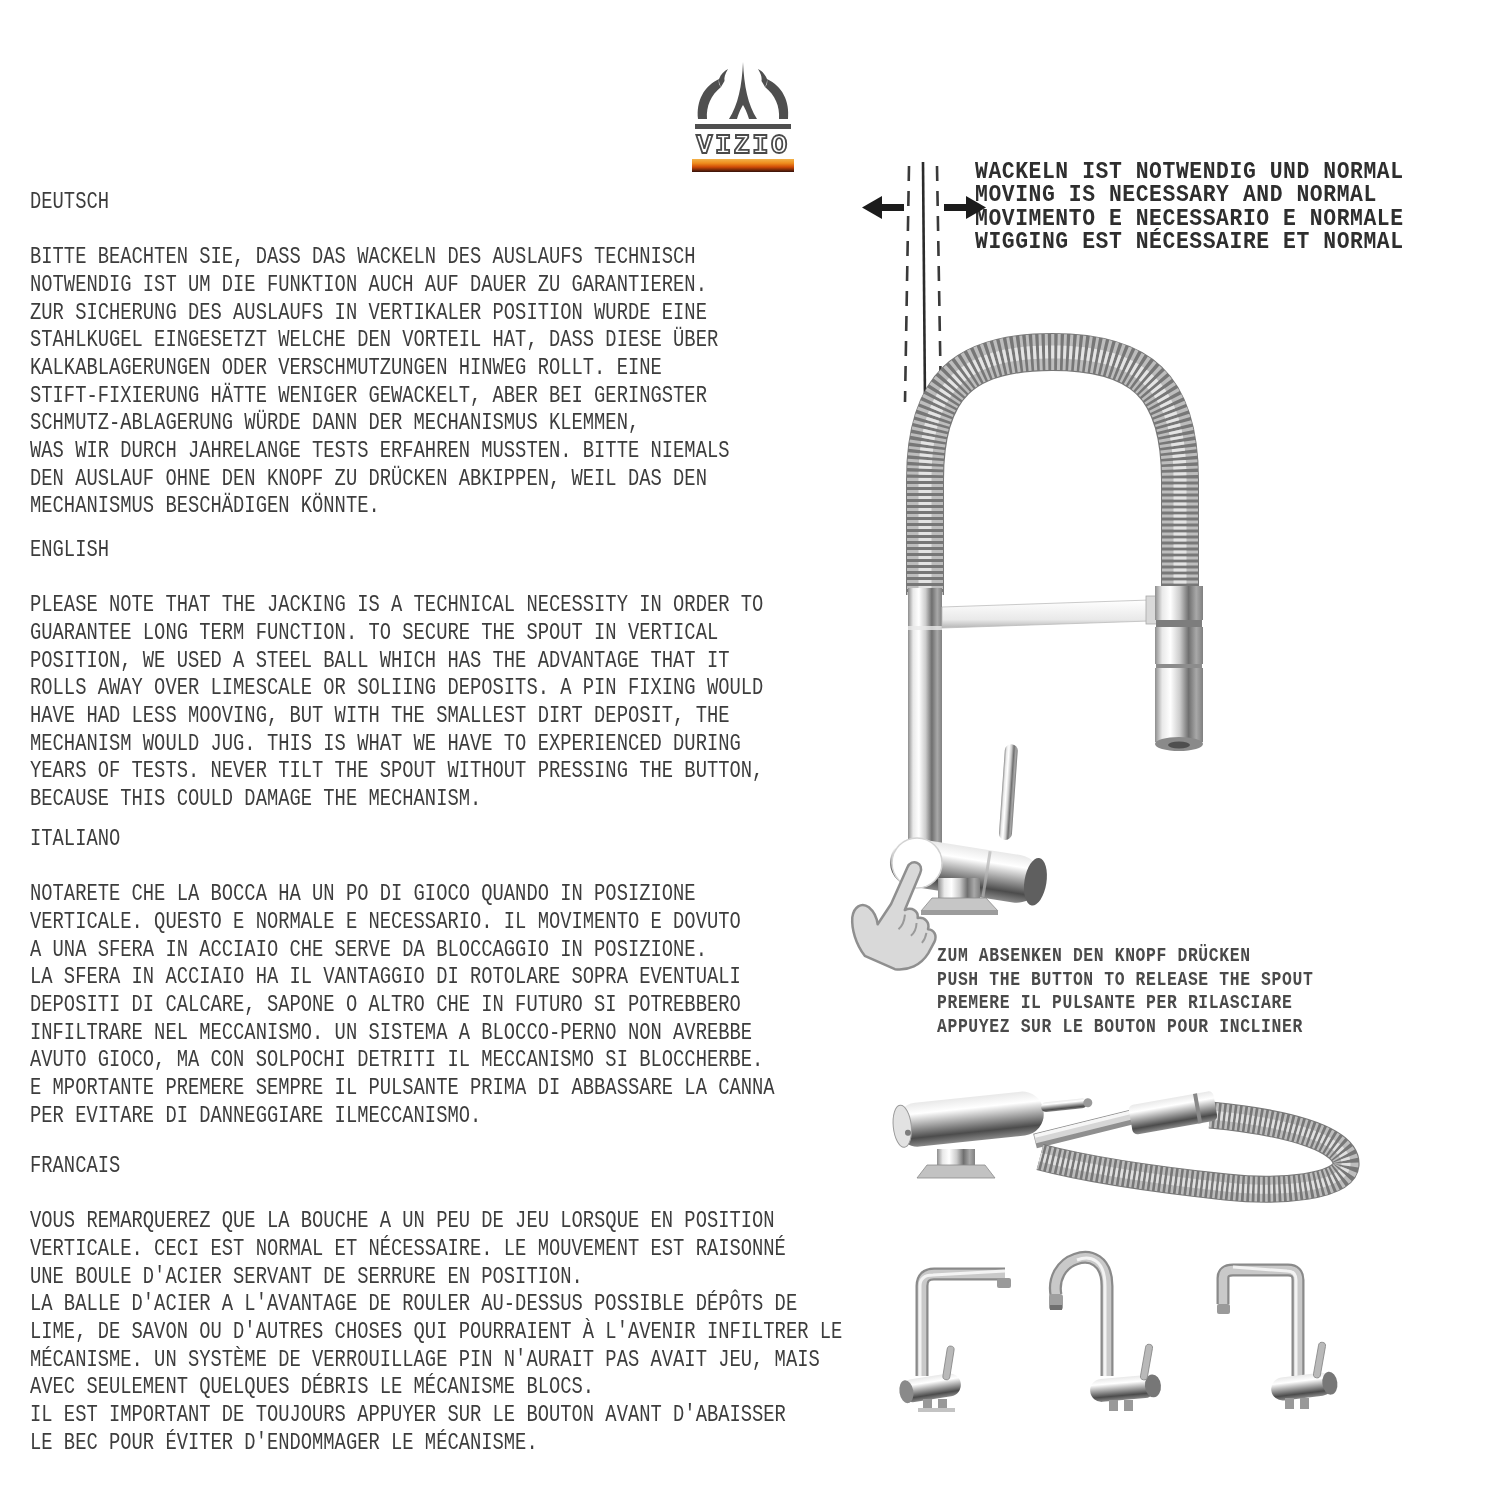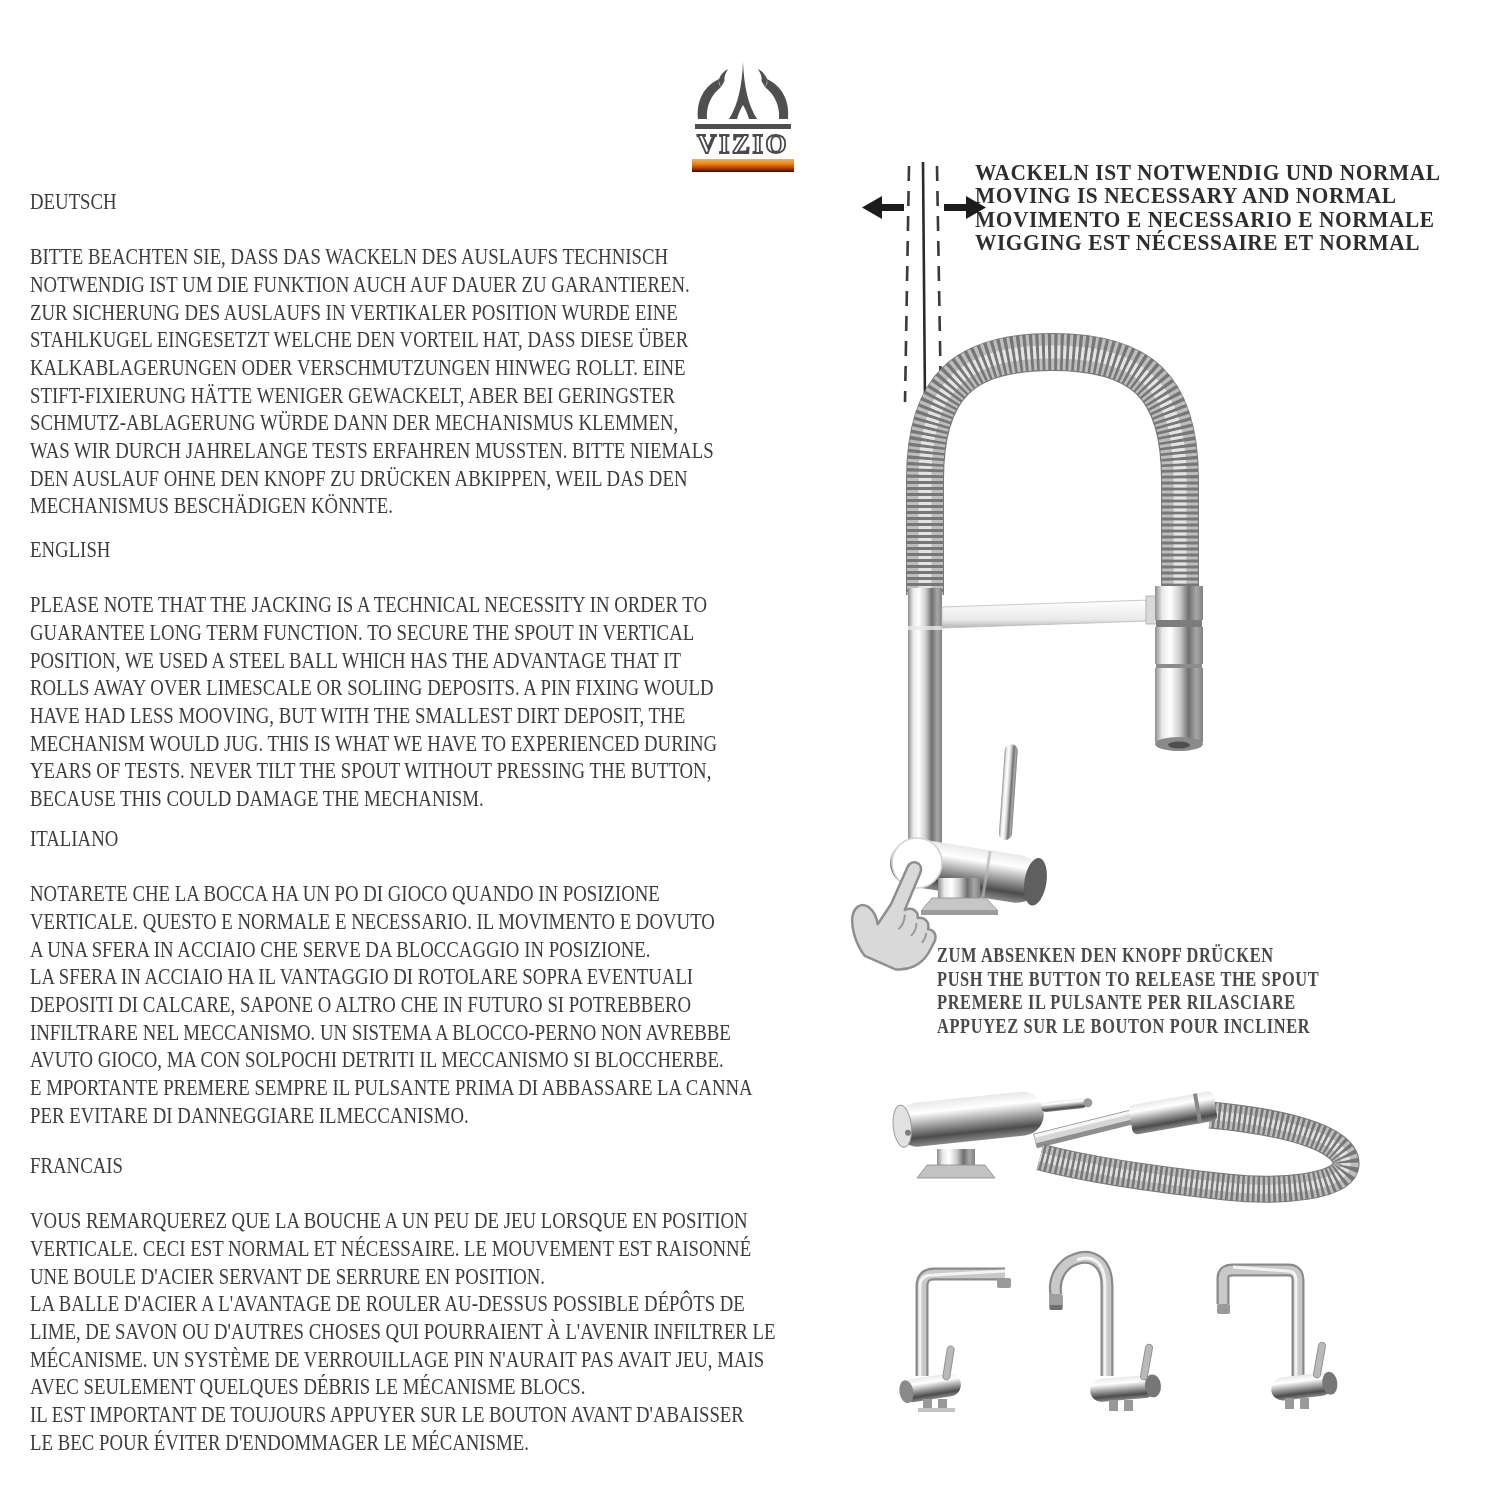--- a/index.html
+++ b/index.html
@@ -1,17 +1,17 @@
 <!DOCTYPE html>
 <html><head>
 <meta charset="utf-8">
 <style>
   html,body{margin:0;padding:0;background:#ffffff;}
   .canvas{position:relative;width:1500px;height:1500px;background:#ffffff;overflow:hidden;
-          font-family:Liberation Serif, serif;}
+          font-family:Liberation Mono, monospace;}
   .abs{position:absolute;}
   
   .lang{position:absolute;left:30px;width:1030px;color:#3d3d3d;
         font-size:23.5px;line-height:27.7px;white-space:pre-line;
         transform:scaleX(0.80);transform-origin:0 0;}
   .lang .h{font-weight:400;}
   
   .anno{position:absolute;color:#2e2e2e;font-weight:bold;white-space:pre-line;
         transform-origin:0 0;}
   .anno.wiggle{left:975px;top:161px;font-size:23px;line-height:23.4px;

